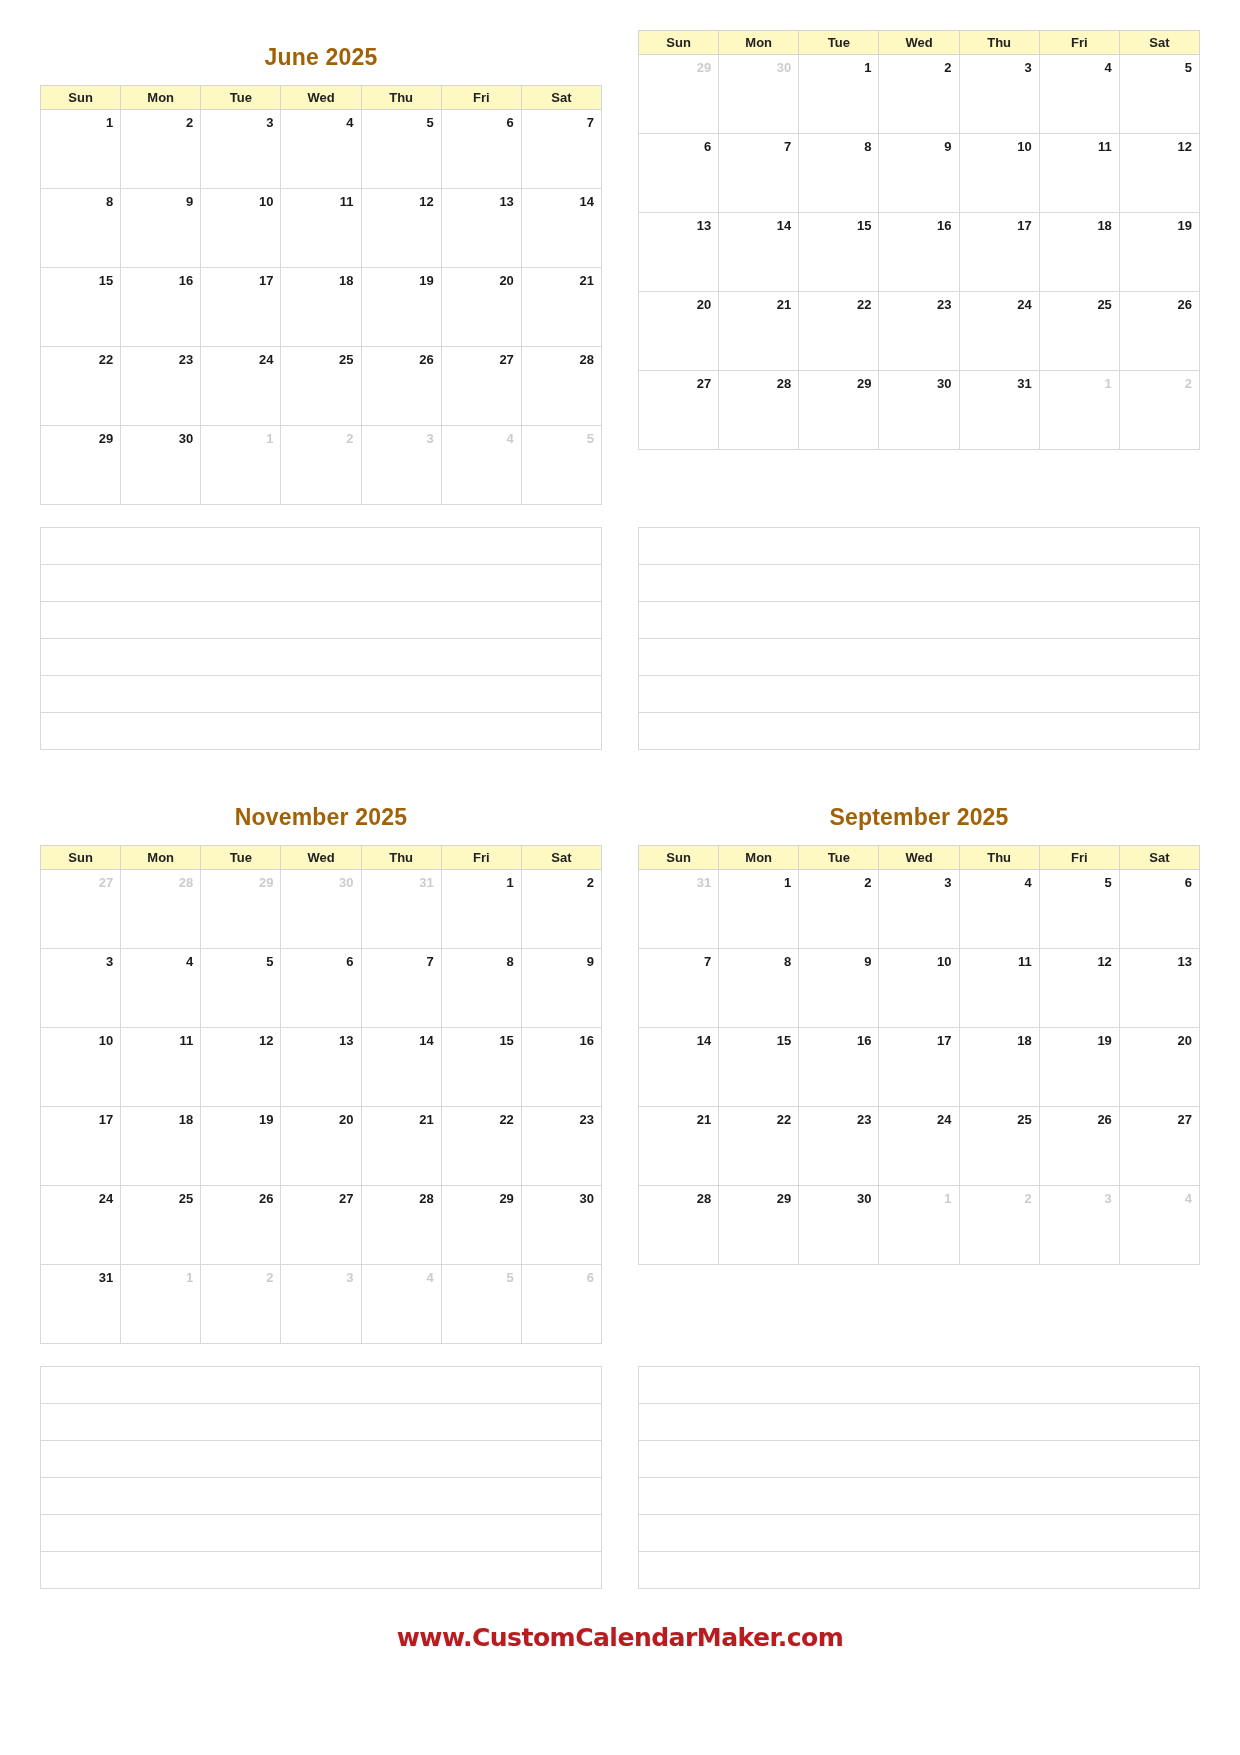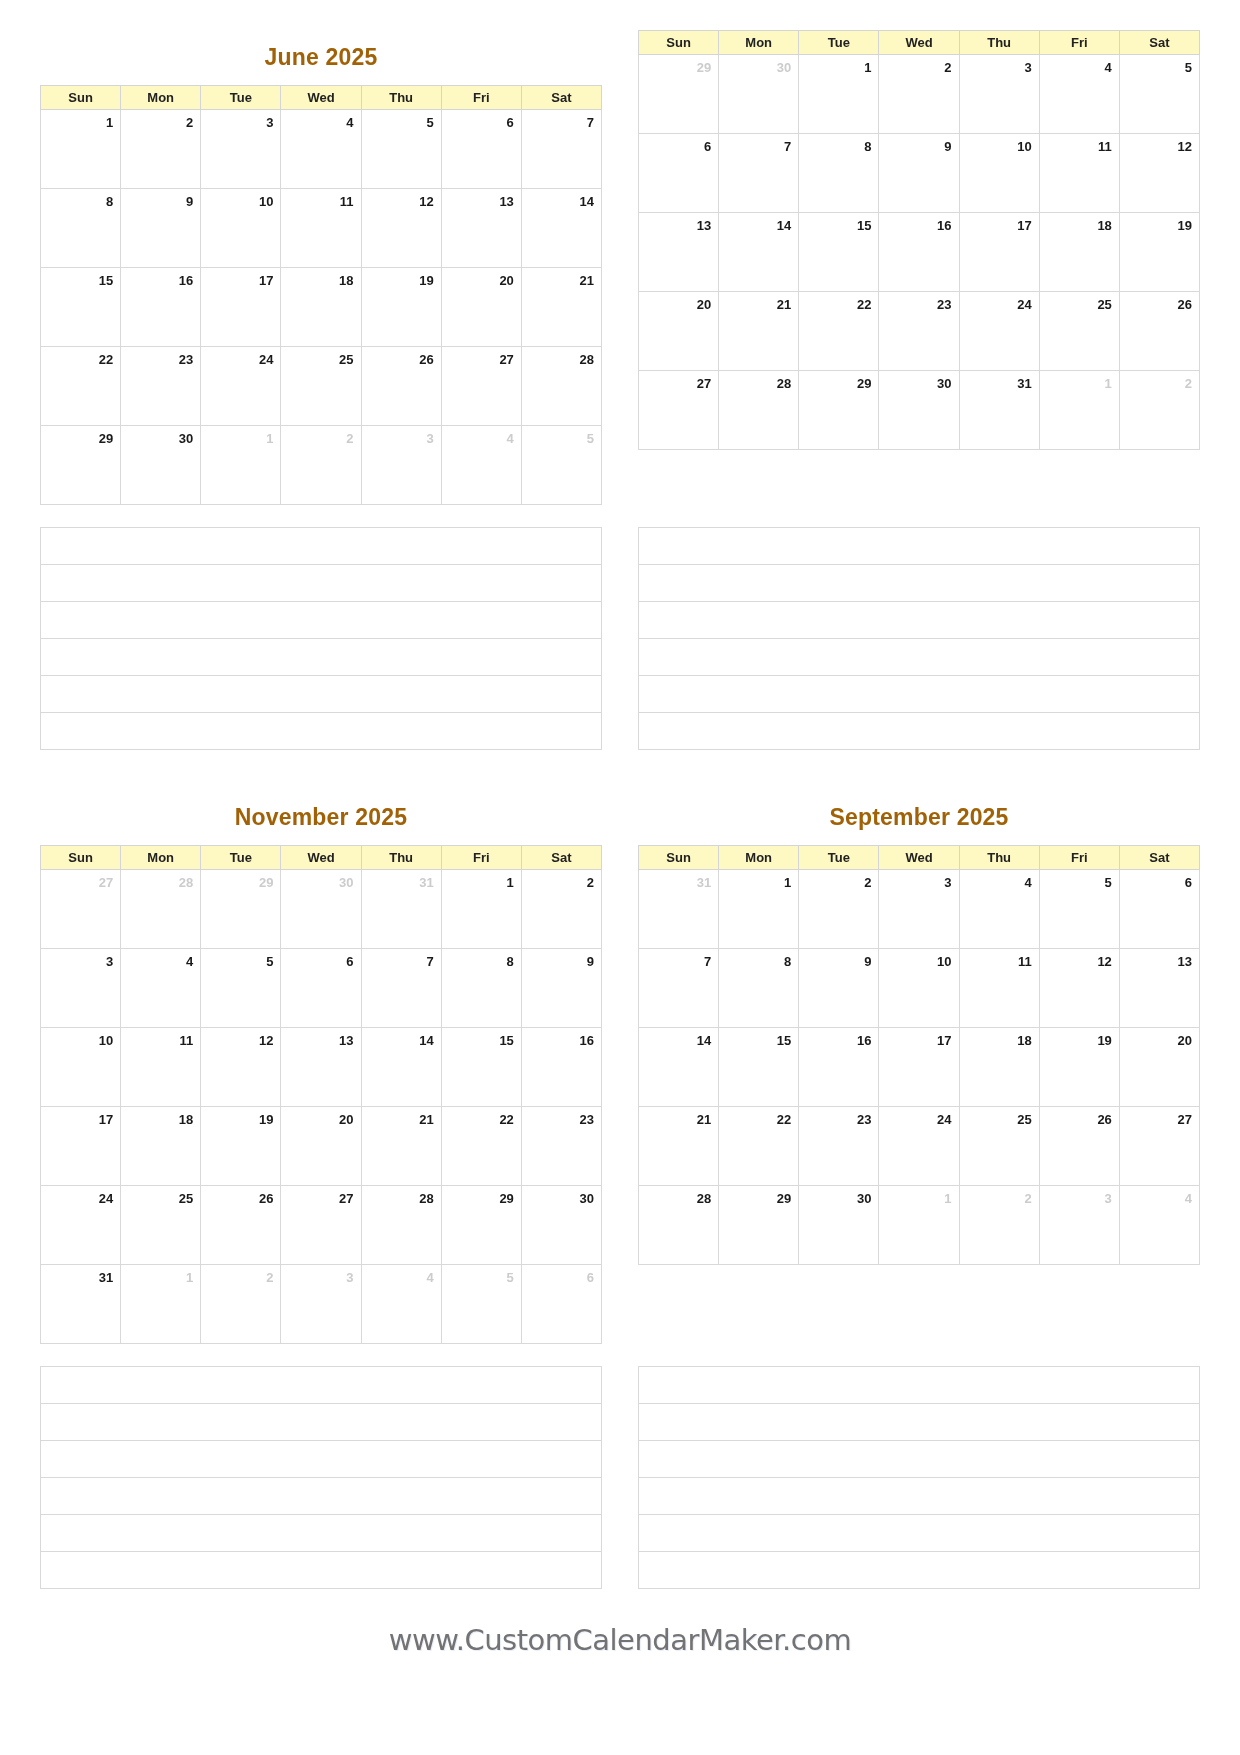--- a/index.html
+++ b/index.html
@@ -86,23 +86,23 @@
   }
 
   .spacer-mid { height: 40px; }
 
   .footer {
     margin-top: 34px;
     text-align: center;
   }
   .footer-link {
     font-family: "DejaVu Sans", sans-serif;
-    font-size: 29px;
-    font-weight: normal;
-    color: #737373;
+    font-size: 25px;
+    font-weight: bold;
+    color: #b91c1c;
     text-decoration: none;
     letter-spacing: -0.5px;
     text-shadow: 1px 1px 0 #e8eefc;
   }
 </style>
 </head>
 <body>
 
 <div class="page">
 

